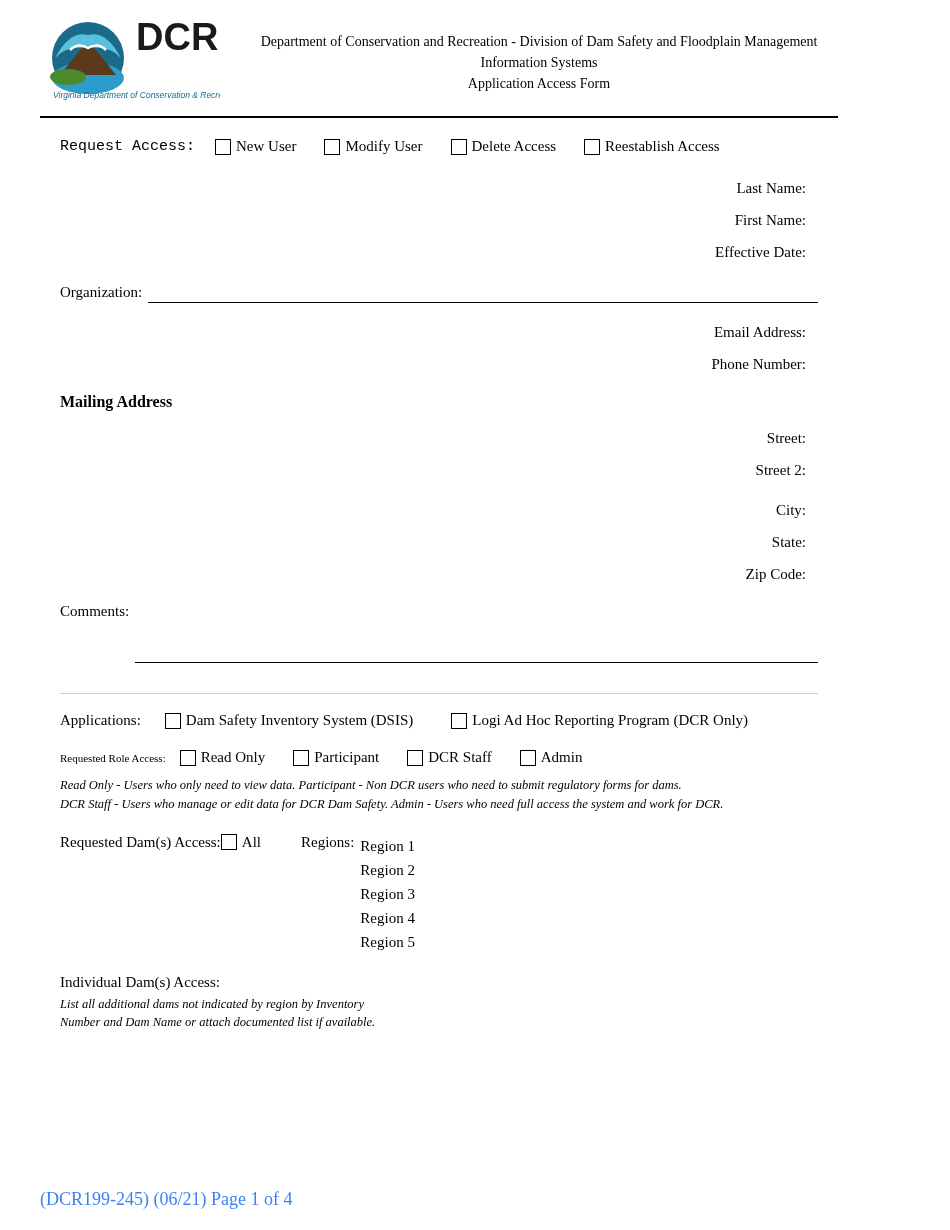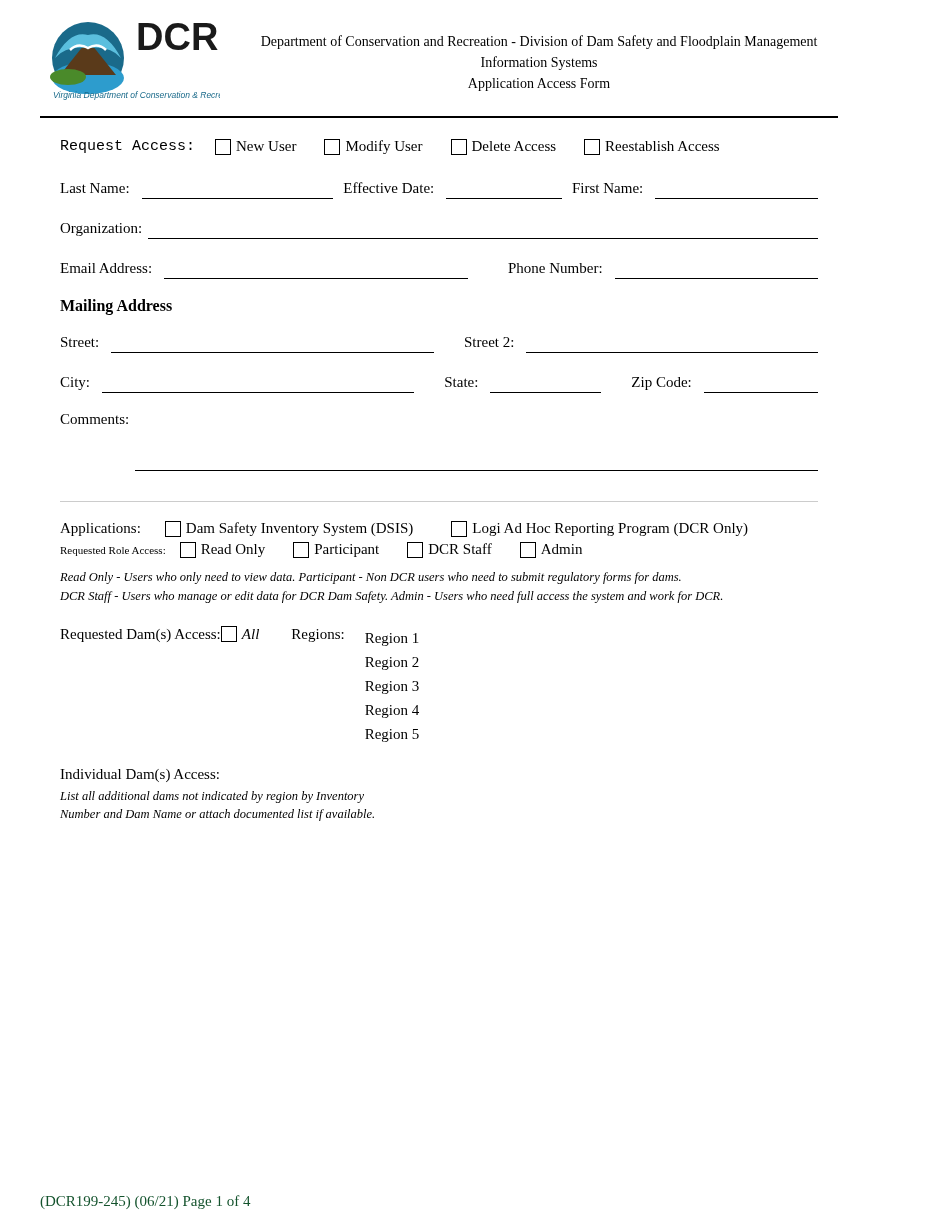--- a/index.html
+++ b/index.html
@@ -101,20 +101,21 @@
       align-items: flex-end;
       flex: 1;
       gap: 0;
     }
     
     .name-row {
       display: flex;
       align-items: flex-end;
       margin-bottom: 18px;
       gap: 10px;
+      flex-direction: column;
     }
     .field-group {
       display: flex;
       align-items: center;
       flex: 1;
     }
     .field-group .label {
       white-space: nowrap;
       margin-right: 6px;
     }
@@ -137,21 +138,21 @@
     .comments-field {
       border-bottom: 1px solid #000;
       flex: 1;
       min-height: 60px;
       margin-left: 6px;
     }
     
     .applications-row {
       display: flex;
       align-items: flex-end;
-      margin-bottom: 4px;
+      margin-bottom: 20px;
       flex-wrap: wrap;
       gap: 10px;
     }
     
     .role-row {
       display: flex;
       align-items: center;
       margin-bottom: 10px;
       flex-wrap: wrap;
     }
@@ -190,37 +191,37 @@
     .individual-dam-note {
       font-style: italic;
       font-size: 12.5px;
       line-height: 1.5;
     }
     
     .footer {
       position: absolute;
       bottom: 20px;
       left: 40px;
-      font-size: 15px;
-      color: #14532d;
+      font-size: 18px;
+      color: #3b82f6;
     }
     .divider {
       border-top: 1px solid #ccc;
       margin-bottom: 18px;
     }
     
     .dam-regions-section {
       display: flex;
       align-items: flex-start;
       margin-bottom: 10px;
     }
     .regions-label {
       font-size: 15px;
       white-space: nowrap;
-      margin-right: 20px;
+      margin-right: 6px;
     }
   </style>
 </head>
 <body>
 
 <div class="page">
 
   <div class="header">
     <div class="logo-area">
       
@@ -272,26 +273,26 @@
           <span>Reestablish Access</span>
         </label>
       </div>
     </div>
 
     <div class="name-row">
       <div class="field-group">
         <span class="label">Last Name:</span>
         <div class="underline-field"></div>
       </div>
+      <div class="field-group" style="flex: 0.9;">
+        <span class="label">First Name:</span>
+        <div class="underline-field"></div>
+      </div>
       <div class="field-group" style="flex: 0.8;">
         <span class="label">Effective Date:</span>
-        <div class="underline-field"></div>
-      </div>
-      <div class="field-group" style="flex: 0.9;">
-        <span class="label">First Name:</span>
         <div class="underline-field"></div>
       </div>
     </div>
 
     <div class="form-row">
       <span class="label">Organization:</span>
       <div class="underline-field"></div>
     </div>
 
     <div class="name-row">
@@ -372,21 +373,21 @@
       </label>
     </div>
 
     <div class="notes-text">
       <div>Read Only - Users who only need to view data.   Participant - Non DCR users who need to submit regulatory forms for dams.</div>
       <div>DCR Staff - Users who manage or edit data for DCR Dam Safety.   Admin - Users who need full access the system and work for DCR.</div>
     </div>
 
     <div class="dam-access-row">
       <span class="dam-access-label">Requested Dam(s) Access:</span>
-      <label class="checkbox-label" style="margin-right: 32px; font-style: italic;">
+      <label class="checkbox-label" style="margin-right: 40px;">
         <span class="checkbox"></span>
         <span>All</span>
       </label>
 
       <div class="dam-regions-section">
         <span class="regions-label">Regions:</span>
         <div class="regions-block">
           <span>Region 1</span>
           <span>Region 2</span>
           <span>Region 3</span>

